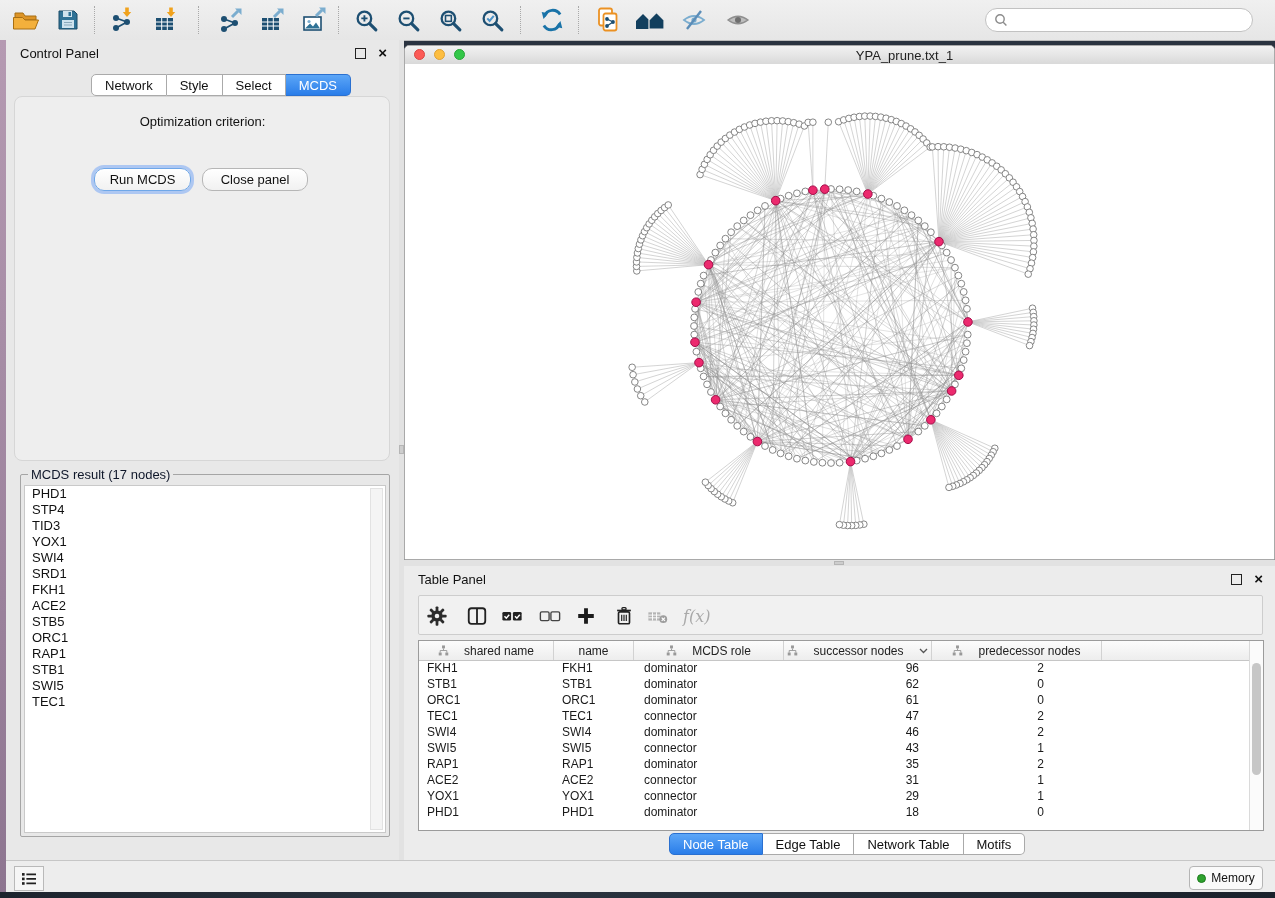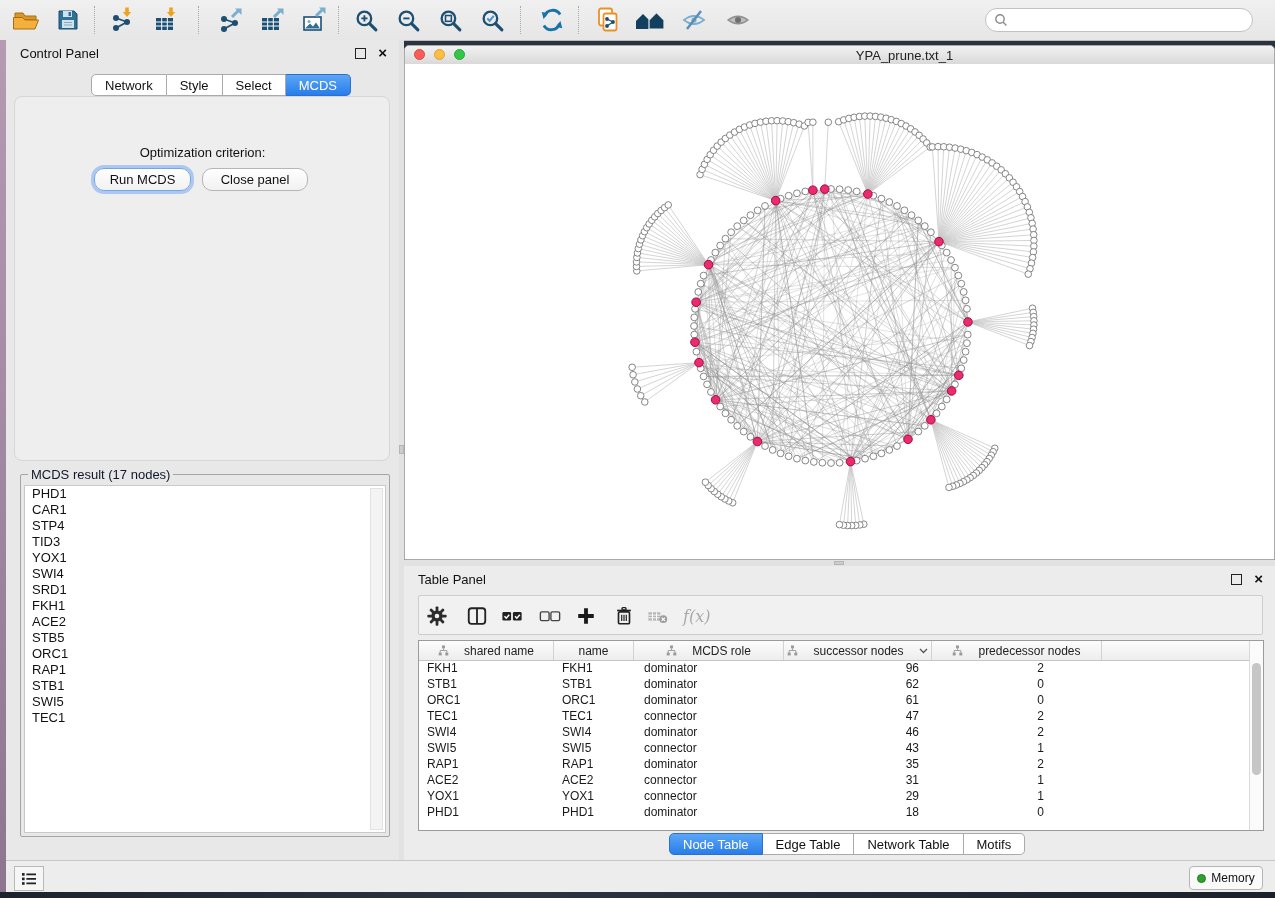--- a/index.html
+++ b/index.html
@@ -23,21 +23,21 @@
   .panel-titlebar{position:absolute;left:0;top:0;right:0;height:26px;}
   .panel-title{position:absolute;left:14px;top:6px;font-size:13px;color:#111;}
   .float-ic{position:absolute;width:9px;height:9px;border:1.5px solid #222;top:8px;}
   .close-ic{position:absolute;top:4px;font-size:15px;font-weight:bold;color:#111;line-height:18px;}
   #cp-tabs{position:absolute;left:77px;top:34px;height:40px;display:flex;margin-left:8px;}
   .seg{height:22px;line-height:22px;box-sizing:border-box;background:#fff;border:1px solid #aaa;border-left:none;font-size:13px;color:#111;text-align:center;padding:0 13px;}
   .seg:first-child{border-left:1px solid #aaa;border-radius:5px 0 0 5px;}
   .seg:last-child{border-radius:0 5px 5px 0;text-align:right;}
   .seg.active{background:linear-gradient(#5ca6f7,#2a7de9);border-color:#2a70d0;color:#fff;}
   #cp-box{position:absolute;left:8px;top:56px;width:376px;height:365px;background:#eeeeee;border:1px solid #d6d6d6;border-radius:8px;box-sizing:border-box;}
-  #opt-label{position:absolute;left:0;right:0;top:74px;text-align:center;font-size:13px;color:#111;margin-top:31px;}
+  #opt-label{position:absolute;left:0;right:0;top:74px;text-align:center;font-size:13px;color:#111;}
   #criterion-select{position:absolute;left:39px;top:94px;width:310px;height:23px;background:#fff;border:1px solid #b3b3b3;border-radius:5px;box-sizing:border-box;display:flex;align-items:center;}
   #criterion-select .sel-text{font-size:13px;color:#111;padding-left:10px;flex:1;white-space:nowrap;}
   .stepper{width:20px;height:21px;margin:0;border-radius:0 4px 4px 0;background:linear-gradient(#6ab2fa,#2b7de9);display:flex;flex-direction:column;align-items:center;justify-content:center;gap:2px;}
   .stepper .up{width:0;height:0;border-left:3.5px solid transparent;border-right:3.5px solid transparent;border-bottom:4px solid #fff;}
   .stepper .dn{width:0;height:0;border-left:3.5px solid transparent;border-right:3.5px solid transparent;border-top:4px solid #fff;}
   .mac-btn{position:absolute;top:128px;height:23px;background:linear-gradient(#ffffff,#f1f1f1);border:1px solid #b6b6b6;border-radius:10px;font-size:13px;color:#111;text-align:center;line-height:21px;box-sizing:border-box;}
   #run-btn{left:88px;width:97px;border-color:#6fa7e8;box-shadow:0 0 0 3px rgba(120,168,246,.55);}
   #closepanel-btn{left:196px;width:106px;}
   #mcds-fieldset{position:absolute;left:14px;top:427px;width:370px;height:370px;border:1px solid #a5a5a5;border-radius:2px;margin:0;padding:3px;box-sizing:border-box;}
   #mcds-fieldset legend{font-size:13px;color:#0f172a;margin-left:4px;padding:0 3px;}
@@ -249,21 +249,20 @@
       </div>
     <div id="cp-box"></div>
     <div id="opt-label" class="abs">Optimization criterion:</div>
     <div id="run-btn" class="mac-btn">Run MCDS</div>
     <div id="closepanel-btn" class="mac-btn">Close panel</div>
     <fieldset id="mcds-fieldset">
       <legend>MCDS result (17 nodes)</legend>
       <div id="mcds-list-wrap">
         <div id="mcds-list">
             <div class="mcds-item">PHD1</div>
-            <div class="mcds-item">CAR1</div>
             <div class="mcds-item">STP4</div>
             <div class="mcds-item">TID3</div>
             <div class="mcds-item">YOX1</div>
             <div class="mcds-item">SWI4</div>
             <div class="mcds-item">SRD1</div>
             <div class="mcds-item">FKH1</div>
             <div class="mcds-item">ACE2</div>
             <div class="mcds-item">STB5</div>
             <div class="mcds-item">ORC1</div>
             <div class="mcds-item">RAP1</div>

